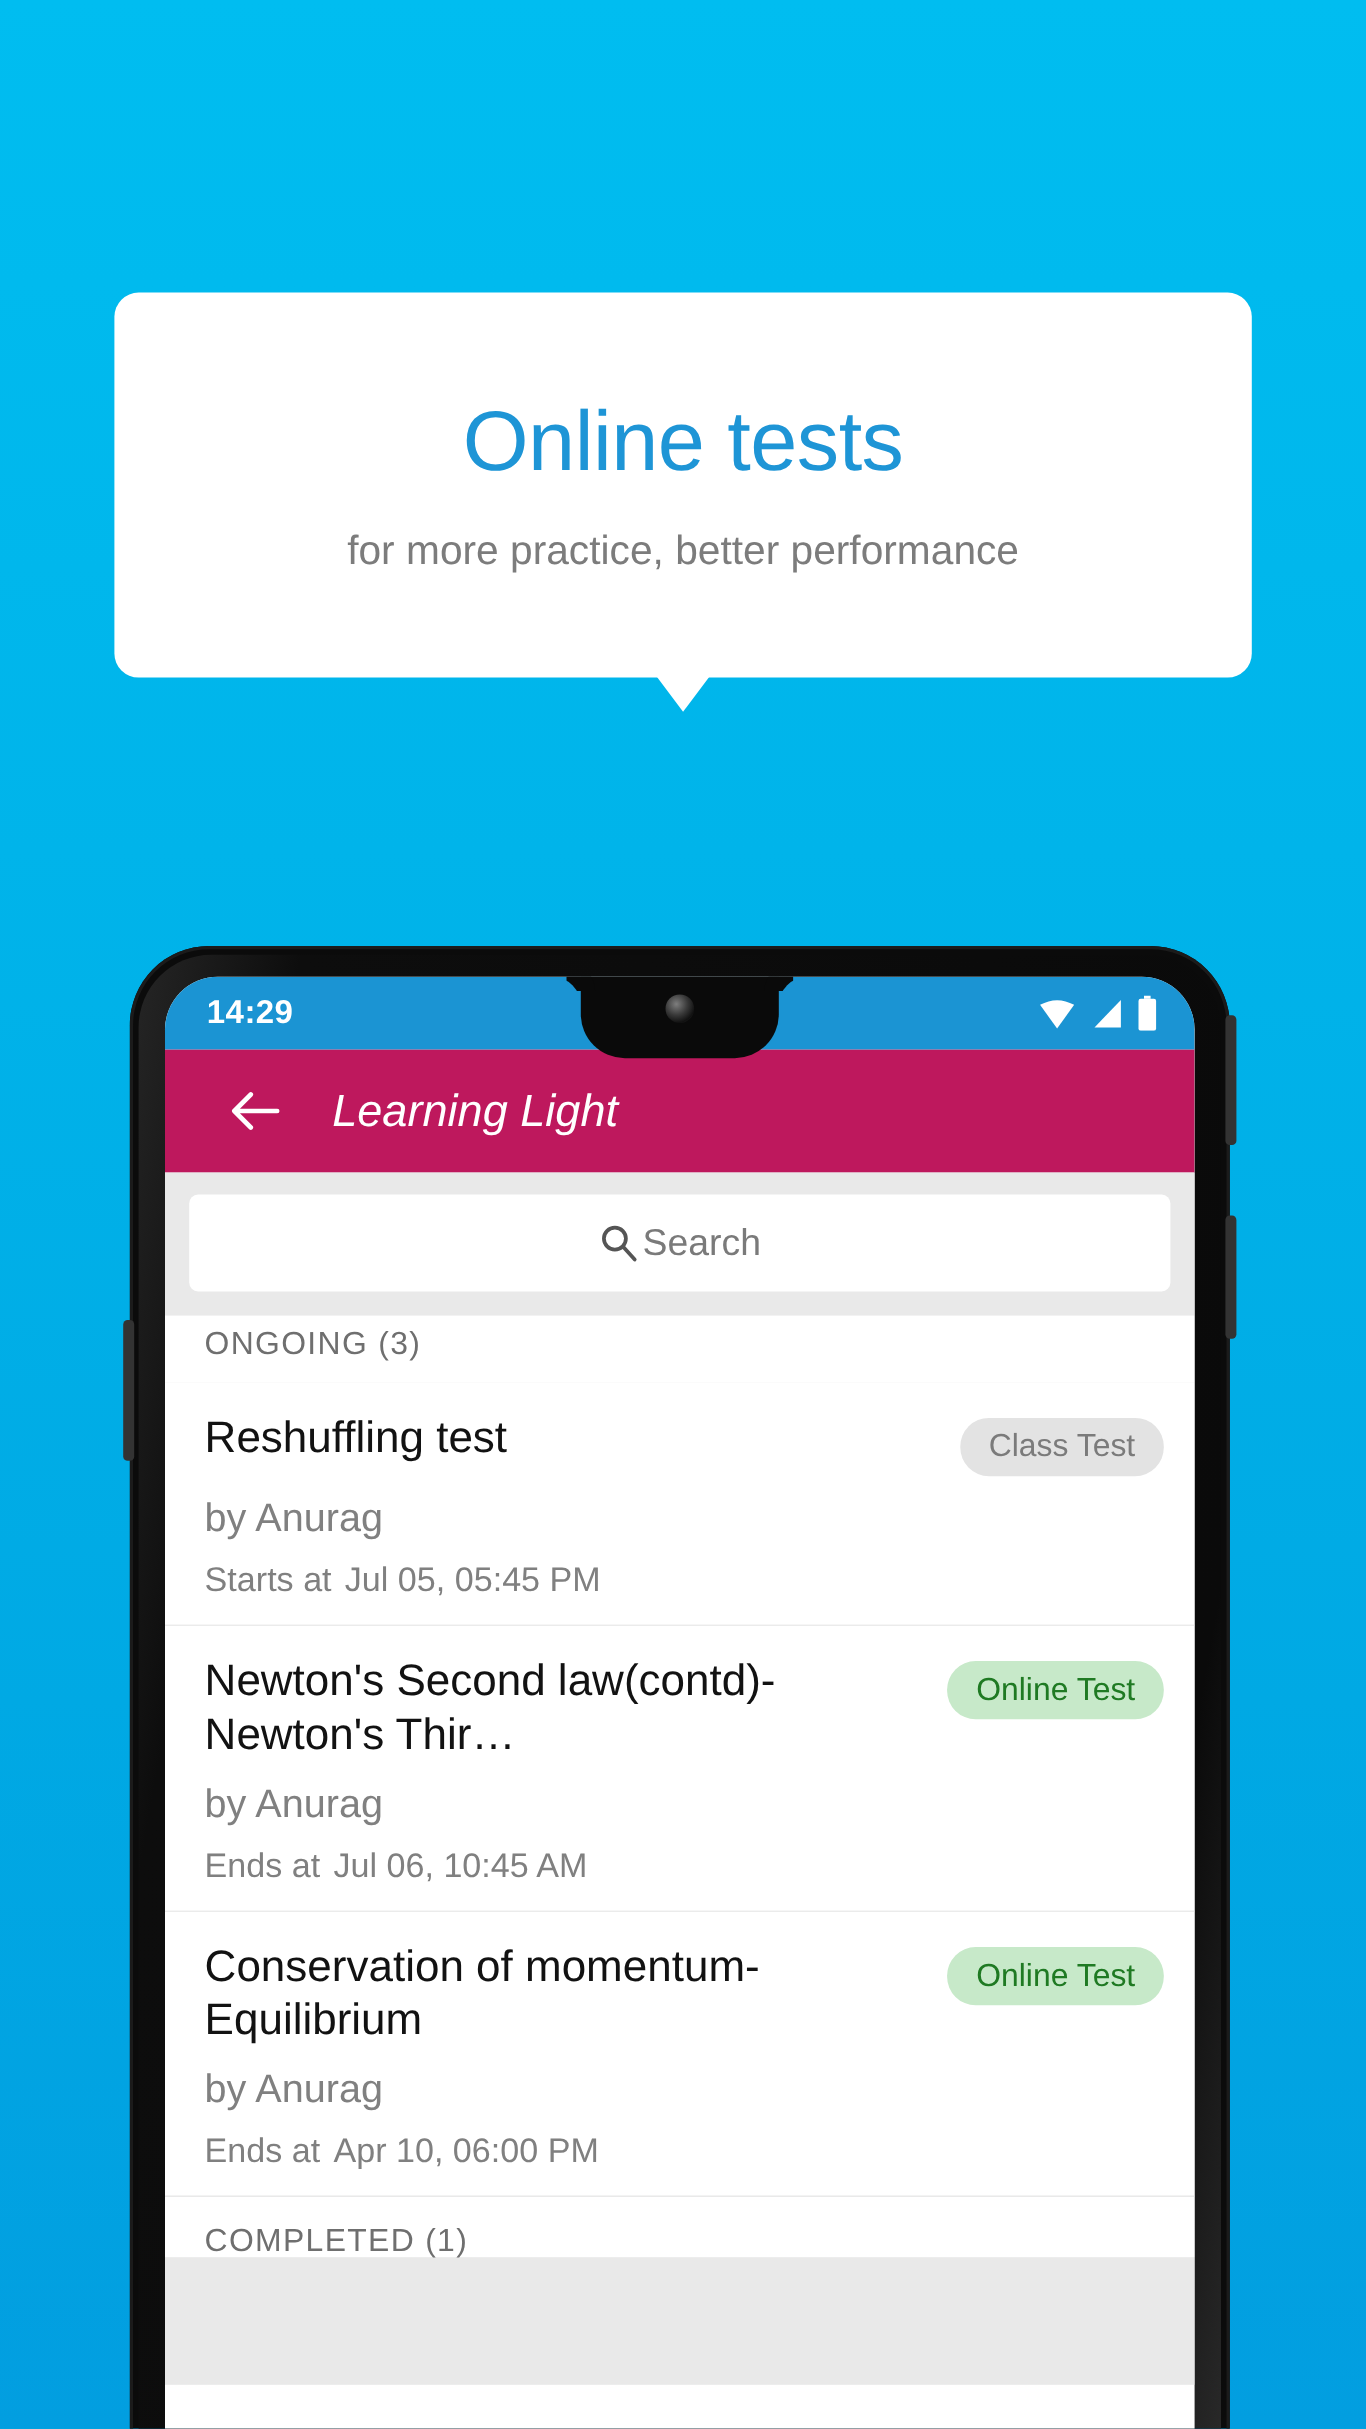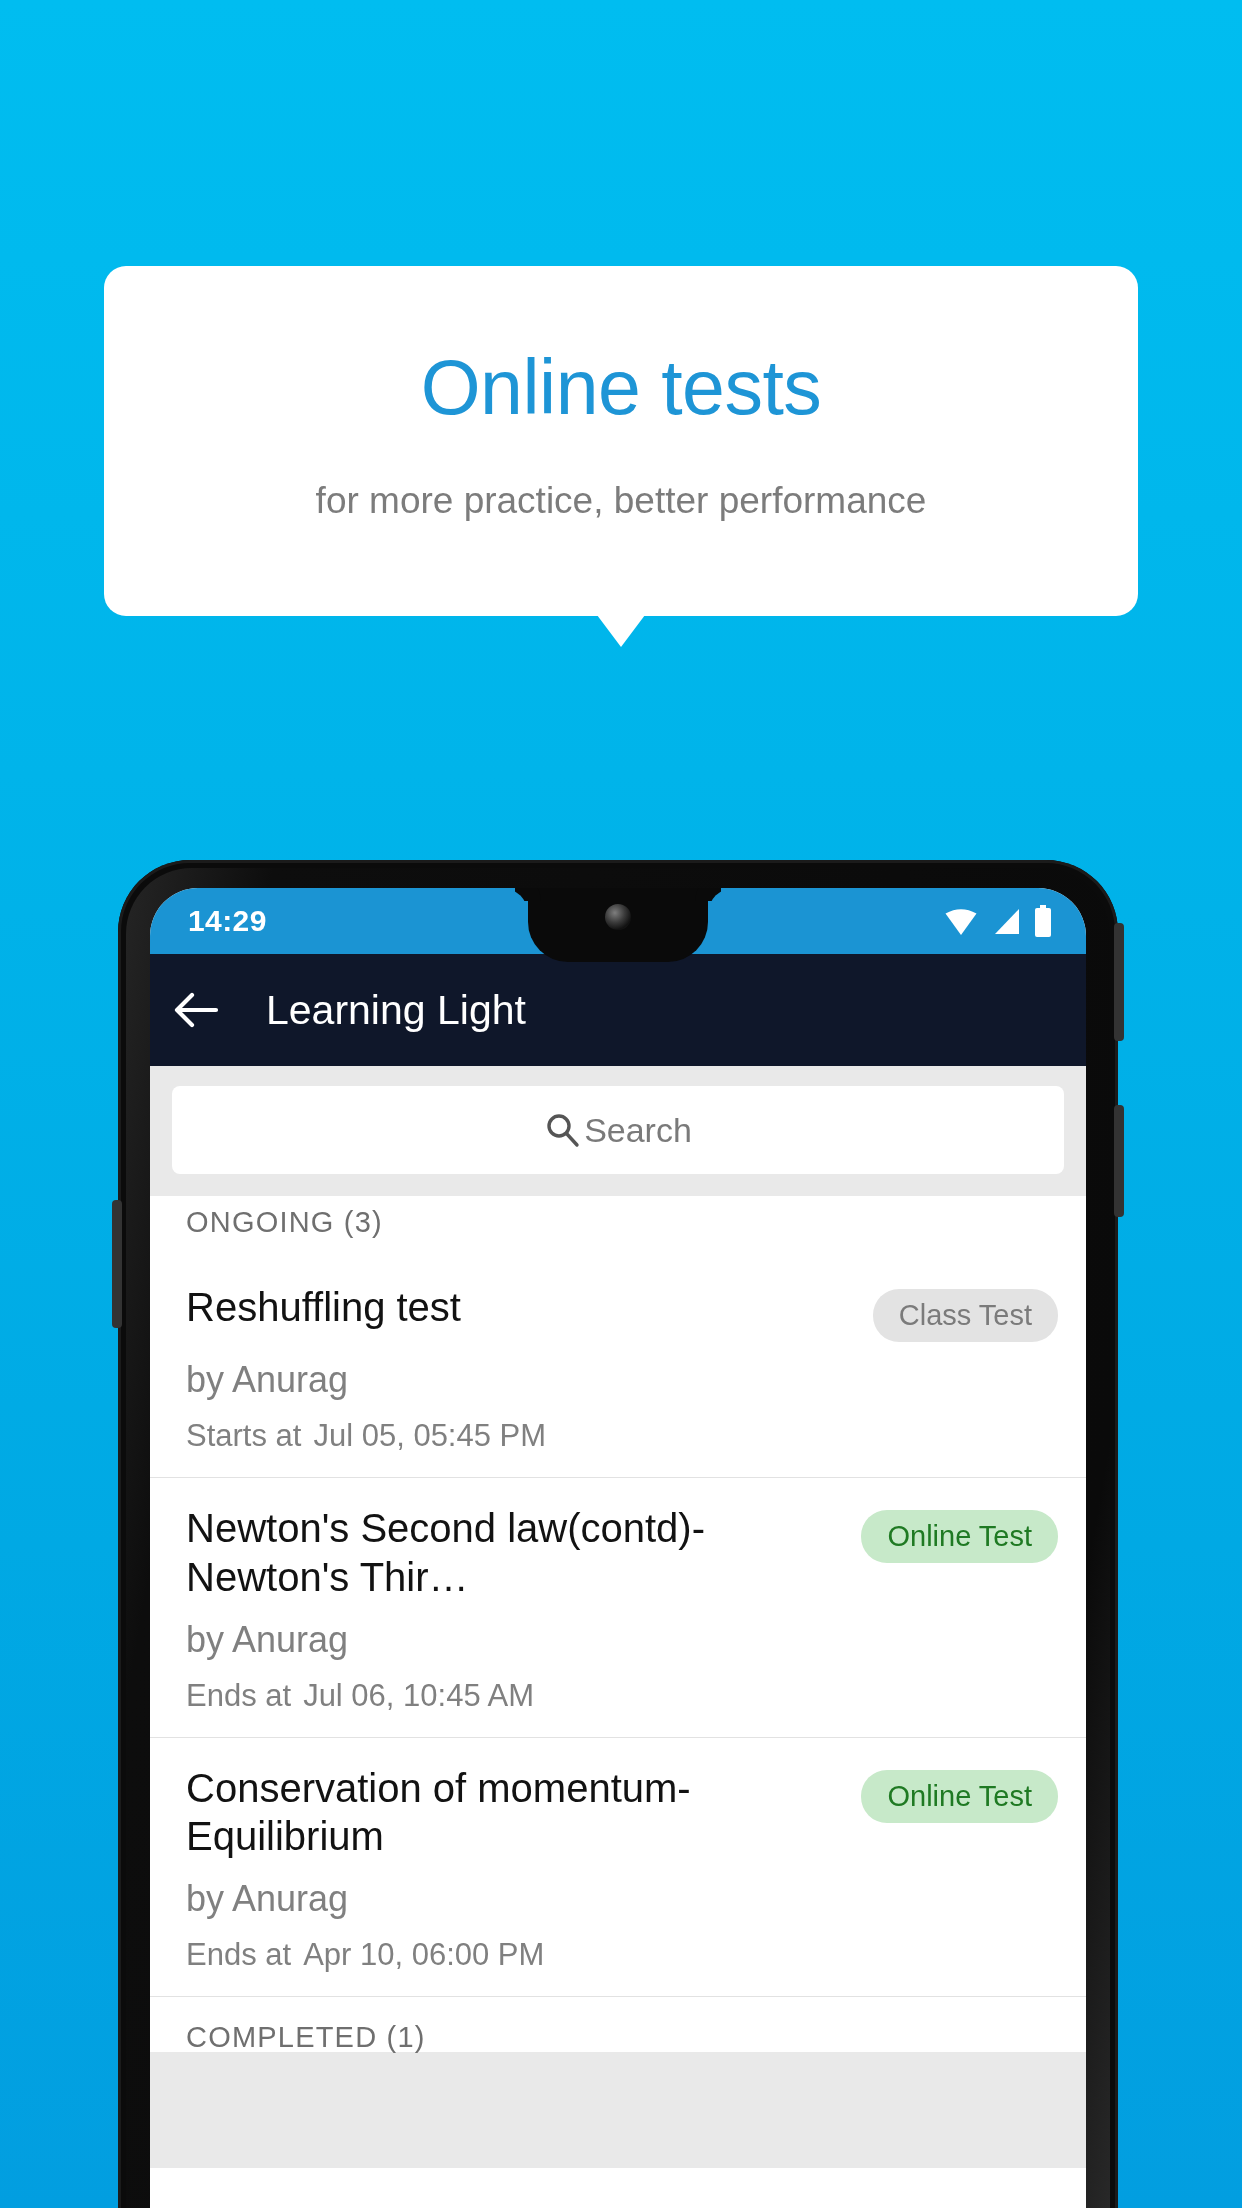--- a/index.html
+++ b/index.html
@@ -56,21 +56,21 @@
     letter-spacing: -0.5px;
     line-height: 1;
     margin: 0 0 42px 0;
     white-space: nowrap;
   }
   .callout-sub {
     font-size: 37px;
     font-weight: 400;
     color: #7c7c7c;
     line-height: 1;
-    margin: 14px;
+    margin: 0;
     white-space: nowrap;
   }
 
   
   #phone {
     position: absolute;
     left: 118px;
     top: 860px;
     width: 1000px;
     height: 1420px;
@@ -193,25 +193,26 @@
     transform: translateX(-50%);
     width: 26px;
     height: 26px;
     border-radius: 50%;
     background: radial-gradient(circle at 38% 34%, #7e7e7e 0%, #3a3a3a 42%, #111111 72%, #2a2a2a 100%);
   }
 
   
   #appbar {
     height: 112px;
-    background: #0f172a;
+    background: #be185d;
     display: flex;
     align-items: center;
-    padding-left: 20px;
+    padding-left: 56px;
     box-sizing: border-box;
+    font-style: italic;
   }
   #back-arrow {
     width: 52px;
     height: 52px;
     flex: none;
     margin-right: 44px;
   }
   #appbar-title {
     color: #ffffff;
     font-size: 41px;

